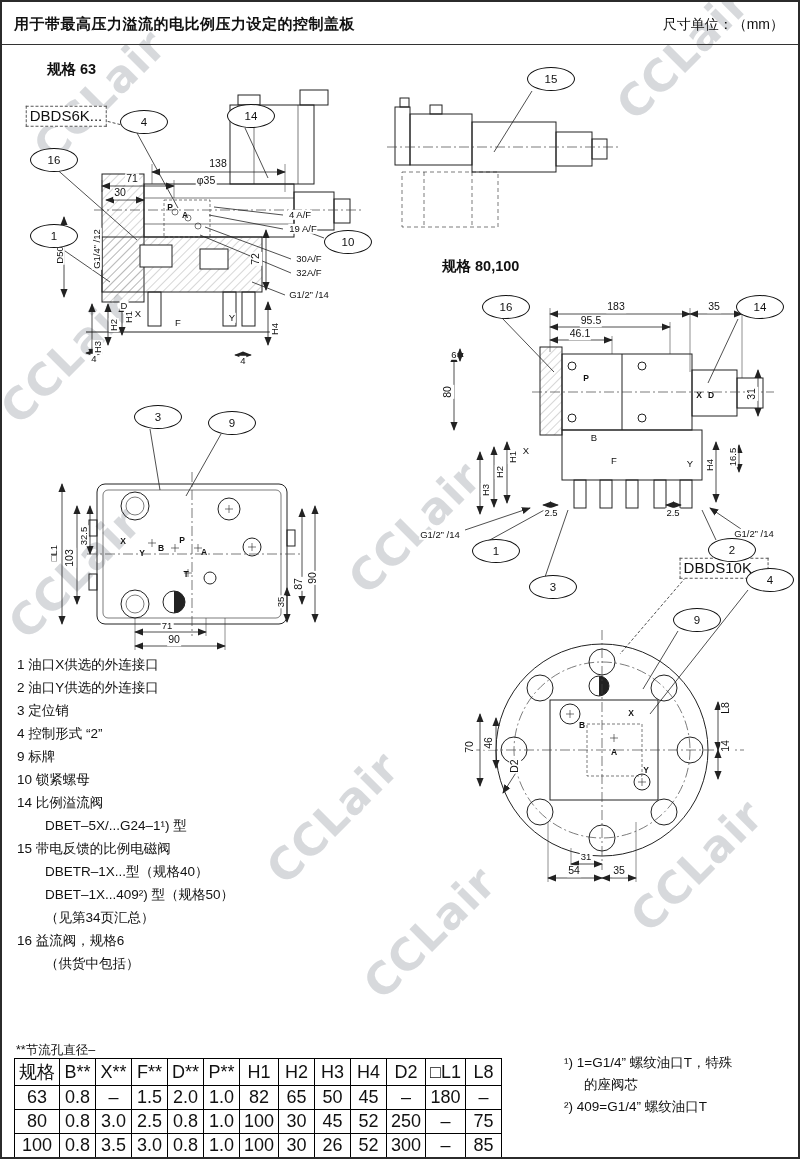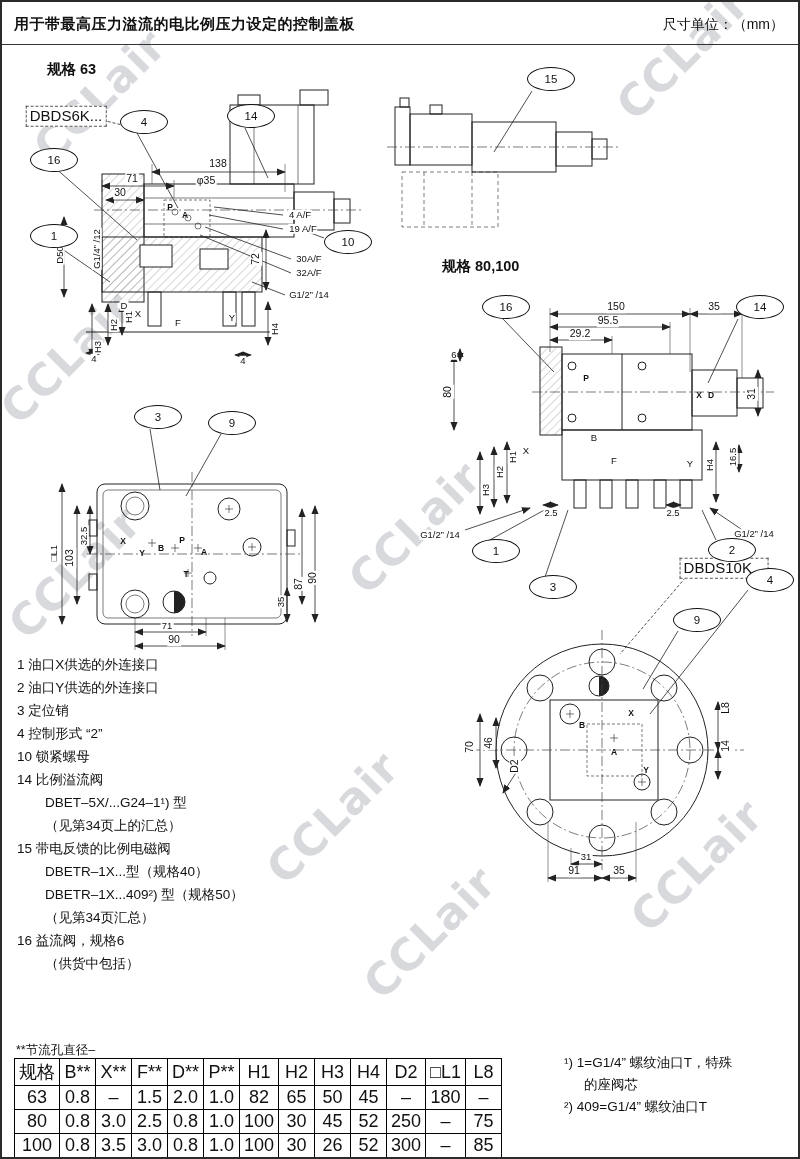--- a/index.html
+++ b/index.html
@@ -291,23 +291,23 @@
       <span class="lbl sm rot" style="left: 96px; top: 345px;">H3</span>
       <span class="lbl sm rot" style="left: 273px; top: 327px;">H4</span>
       <span class="lbl sm" style="left: 136px; top: 312px;">X</span>
       <span class="lbl sm" style="left: 230px; top: 316px;">Y</span>
       <span class="lbl sm" style="left: 122px; top: 304px;">D</span>
       <span class="lbl sm" style="left: 176px; top: 321px;">F</span>
       <span class="lbl sm" style="left: 92px; top: 357px;">4</span>
       <span class="lbl sm" style="left: 241px; top: 359px;">4</span>
       <span class="lbl xs" style="left: 168px; top: 206px;">P</span>
       <span class="lbl xs" style="left: 183px; top: 214px;">A</span>
-      <span class="lbl" style="left: 614px; top: 305px;">150</span>
-      <span class="lbl" style="left: 606px; top: 319px;">95.5</span>
-      <span class="lbl" style="left: 578px; top: 332px;">29.2</span>
+      <span class="lbl" style="left: 614px; top: 305px;">183</span>
+      <span class="lbl" style="left: 589px; top: 319px;">95.5</span>
+      <span class="lbl" style="left: 578px; top: 332px;">46.1</span>
       <span class="lbl" style="left: 712px; top: 305px;">35</span>
       <span class="lbl sm" style="left: 452px; top: 353px;">6</span>
       <span class="lbl rot" style="left: 446px; top: 390px;">80</span>
       <span class="lbl rot" style="left: 750px; top: 392px;">31</span>
       <span class="lbl sm rot" style="left: 731px; top: 455px;">16.5</span>
       <span class="lbl sm rot" style="left: 511px; top: 455px;">H1</span>
       <span class="lbl sm rot" style="left: 498px; top: 470px;">H2</span>
       <span class="lbl sm rot" style="left: 484px; top: 488px;">H3</span>
       <span class="lbl sm rot" style="left: 708px; top: 463px;">H4</span>
       <span class="lbl sm" style="left: 524px; top: 449px;">X</span>
@@ -321,21 +321,21 @@
       <span class="lbl box" style="left: 722px; top: 566px;">DBDS10K...</span>
       <span class="lbl xs" style="left: 584px; top: 377px;">P</span>
       <span class="lbl xs" style="left: 697px; top: 394px;">X</span>
       <span class="lbl xs" style="left: 709px; top: 394px;">D</span>
       <span class="lbl rot" style="left: 468px; top: 745px;">70</span>
       <span class="lbl rot" style="left: 487px; top: 741px;">46</span>
       <span class="lbl rot" style="left: 513px; top: 764px;">D2</span>
       <span class="lbl rot" style="left: 724px; top: 706px;">L8</span>
       <span class="lbl rot" style="left: 724px; top: 744px;">14</span>
       <span class="lbl sm" style="left: 584px; top: 855px;">31</span>
-      <span class="lbl" style="left: 572px; top: 869px;">91</span>
+      <span class="lbl" style="left: 572px; top: 869px;">54</span>
       <span class="lbl" style="left: 617px; top: 869px;">35</span>
       <span class="lbl xs" style="left: 580px; top: 724px;">B</span>
       <span class="lbl xs" style="left: 612px; top: 751px;">A</span>
       <span class="lbl xs" style="left: 629px; top: 712px;">X</span>
       <span class="lbl xs" style="left: 644px; top: 769px;">Y</span>
       <span class="lbl sm rot" style="left: 82px; top: 534px;">32.5</span>
       <span class="lbl rot" style="left: 68px; top: 556px;">103</span>
       <span class="lbl sm rot" style="left: 52px; top: 551px;">□L1</span>
       <span class="lbl rot" style="left: 297px; top: 582px;">87</span>
       <span class="lbl rot" style="left: 311px; top: 576px;">90</span>
@@ -366,27 +366,27 @@
       <div class="callout" style="left: 539px; top: 585px;">3</div>
       <div class="callout" style="left: 756px; top: 578px;">4</div>
       <div class="callout" style="left: 683px; top: 618px;">9</div>
     </div>
 
   <div class="legend">
       <div>1 油口X供选的外连接口</div>
       <div>2 油口Y供选的外连接口</div>
       <div>3 定位销</div>
       <div>4 控制形式 “2”</div>
+      <div>9 标牌</div>
       <div>10 锁紧螺母</div>
       <div>14 比例溢流阀</div>
       <div class="ind">DBET–5X/...G24–1¹) 型</div>
-      <div class="ind">（见第34页上的汇总）</div>
       <div>15 带电反馈的比例电磁阀</div>
       <div class="ind">DBETR–1X...型（规格40）</div>
-      <div class="ind">DBETR–1X...409²) 型（规格50）</div>
+      <div class="ind">DBET–1X...409²) 型（规格50）</div>
       <div class="ind">（见第34页汇总）</div>
       <div>16 益流阀，规格6</div>
       <div class="ind">（供货中包括）</div>
     </div>
 
   <div class="note">**节流孔直径–</div>
 
   <table class="spec">
       <thead>
         <tr>

